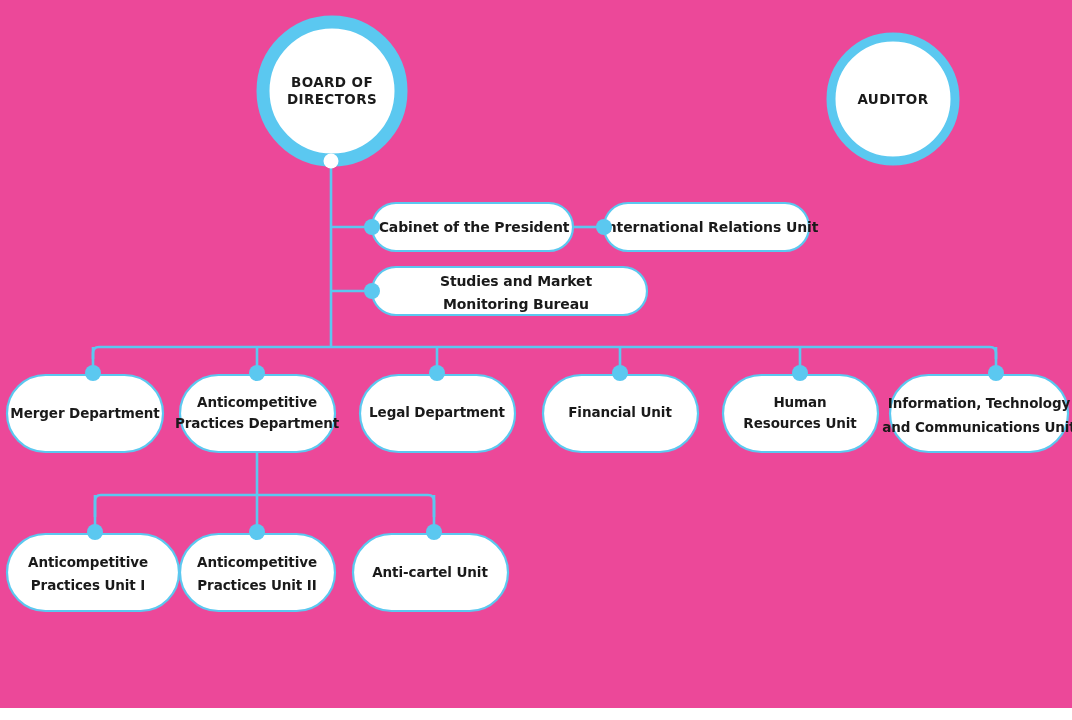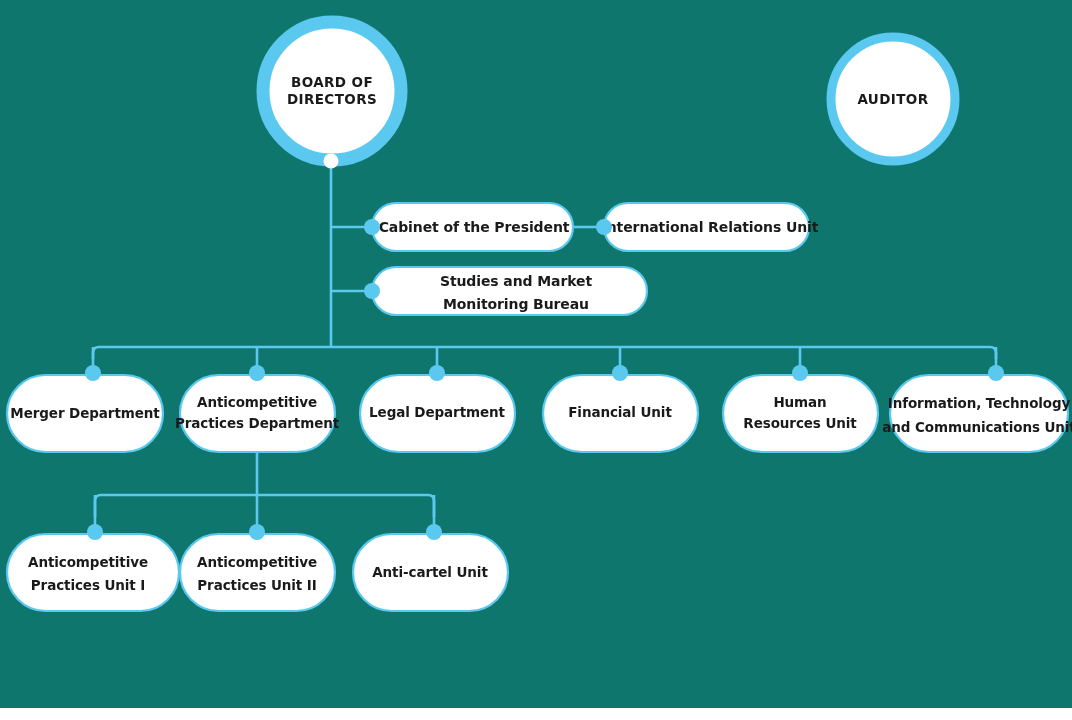--- a/index.html
+++ b/index.html
@@ -10,21 +10,21 @@
   body {
     width: 1072px;
     height: 720px;
     font-family: "DejaVu Sans", "Liberation Sans", sans-serif;
     overflow: hidden;
   }
   #chart-root {
     position: relative;
     width: 1072px;
     height: 708px;
-    background: #0f766e;
+    background: #ec4899;
   }
   svg#org-svg {
     position: absolute;
     top: 0;
     left: 0;
     width: 1072px;
     height: 720px;
     display: block;
   }
   .node-box {

